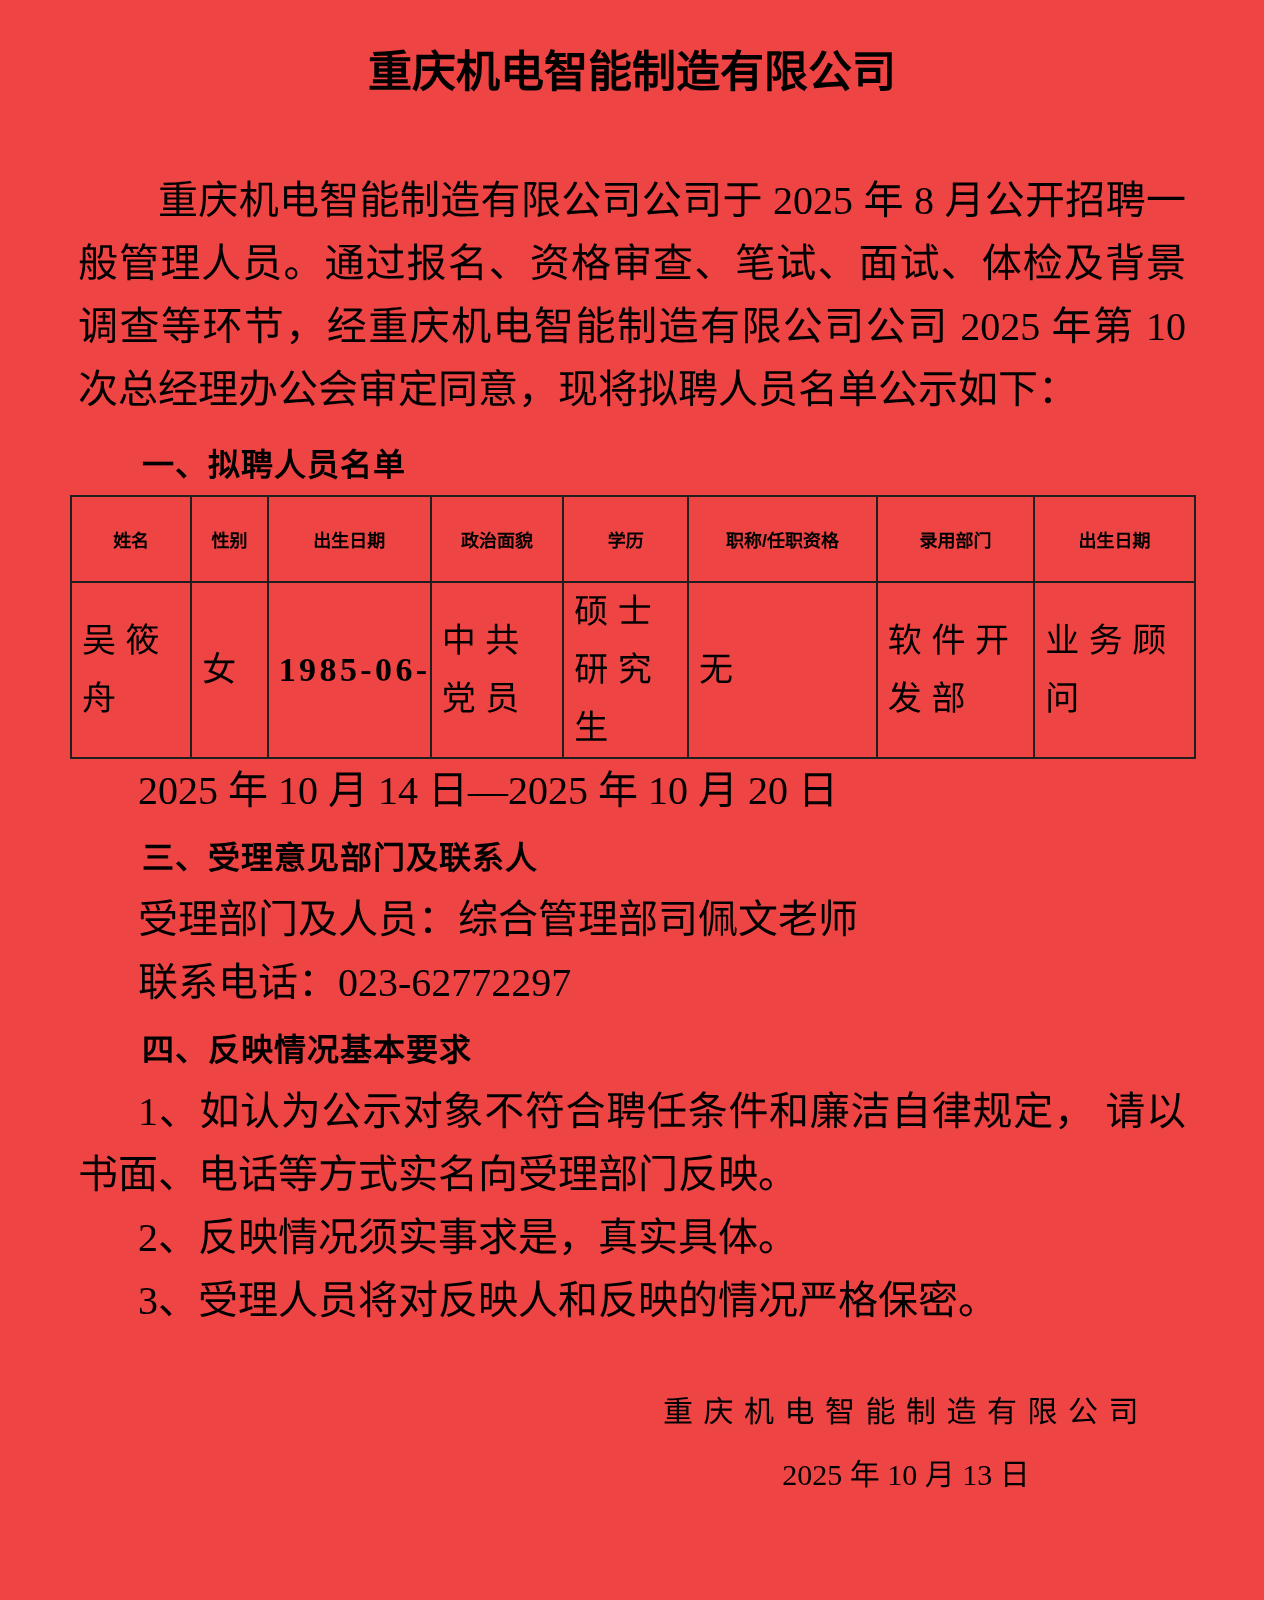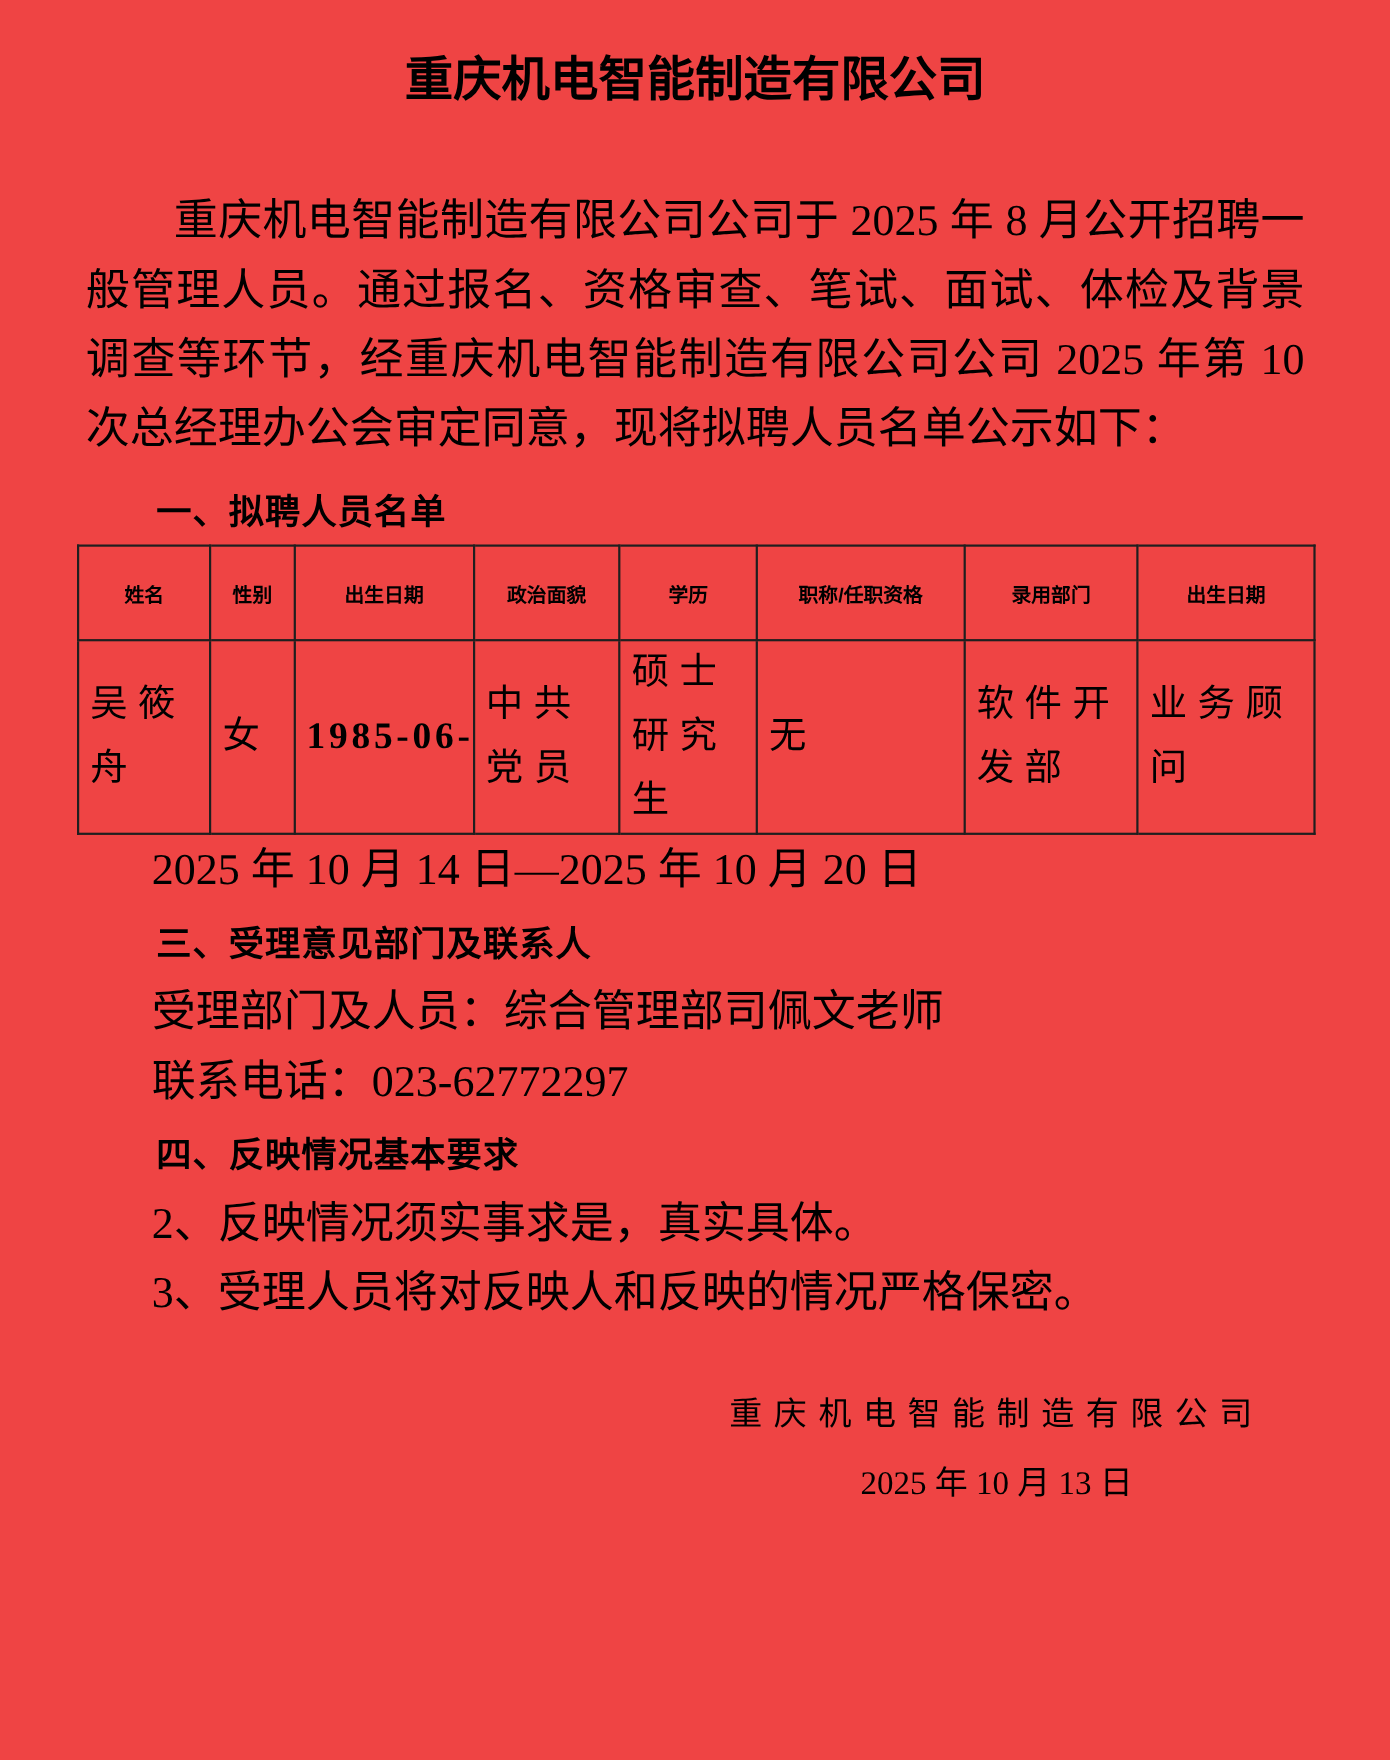--- a/index.html
+++ b/index.html
@@ -144,20 +144,21 @@
     </tbody>
   </table>
 
   <p class="body-p content-line">2025 年 10 月 14 日—2025 年 10 月 20 日</p>
 
   <h2 class="sec-heading gap">三、受理意见部门及联系人</h2>
   <p class="body-p content-line">受理部门及人员：综合管理部司佩文老师</p>
   <p class="body-p content-line">联系电话：023-62772297</p>
 
   <h2 class="sec-heading gap">四、反映情况基本要求</h2>
+  <p class="body-p content-line">1、如认为公示对象不符合聘任条件和廉洁自律规定， 请以书面、电话等方式实名向受理部门反映。</p>
   <p class="body-p content-line">2、反映情况须实事求是，真实具体。</p>
   <p class="body-p content-line">3、受理人员将对反映人和反映的情况严格保密。</p>
 
   <div class="doc-footer">
     <p class="company">重庆机电智能制造有限公司</p>
     <p class="date">2025 年 10 月 13 日</p>
   </div>
 
 </div>
 

